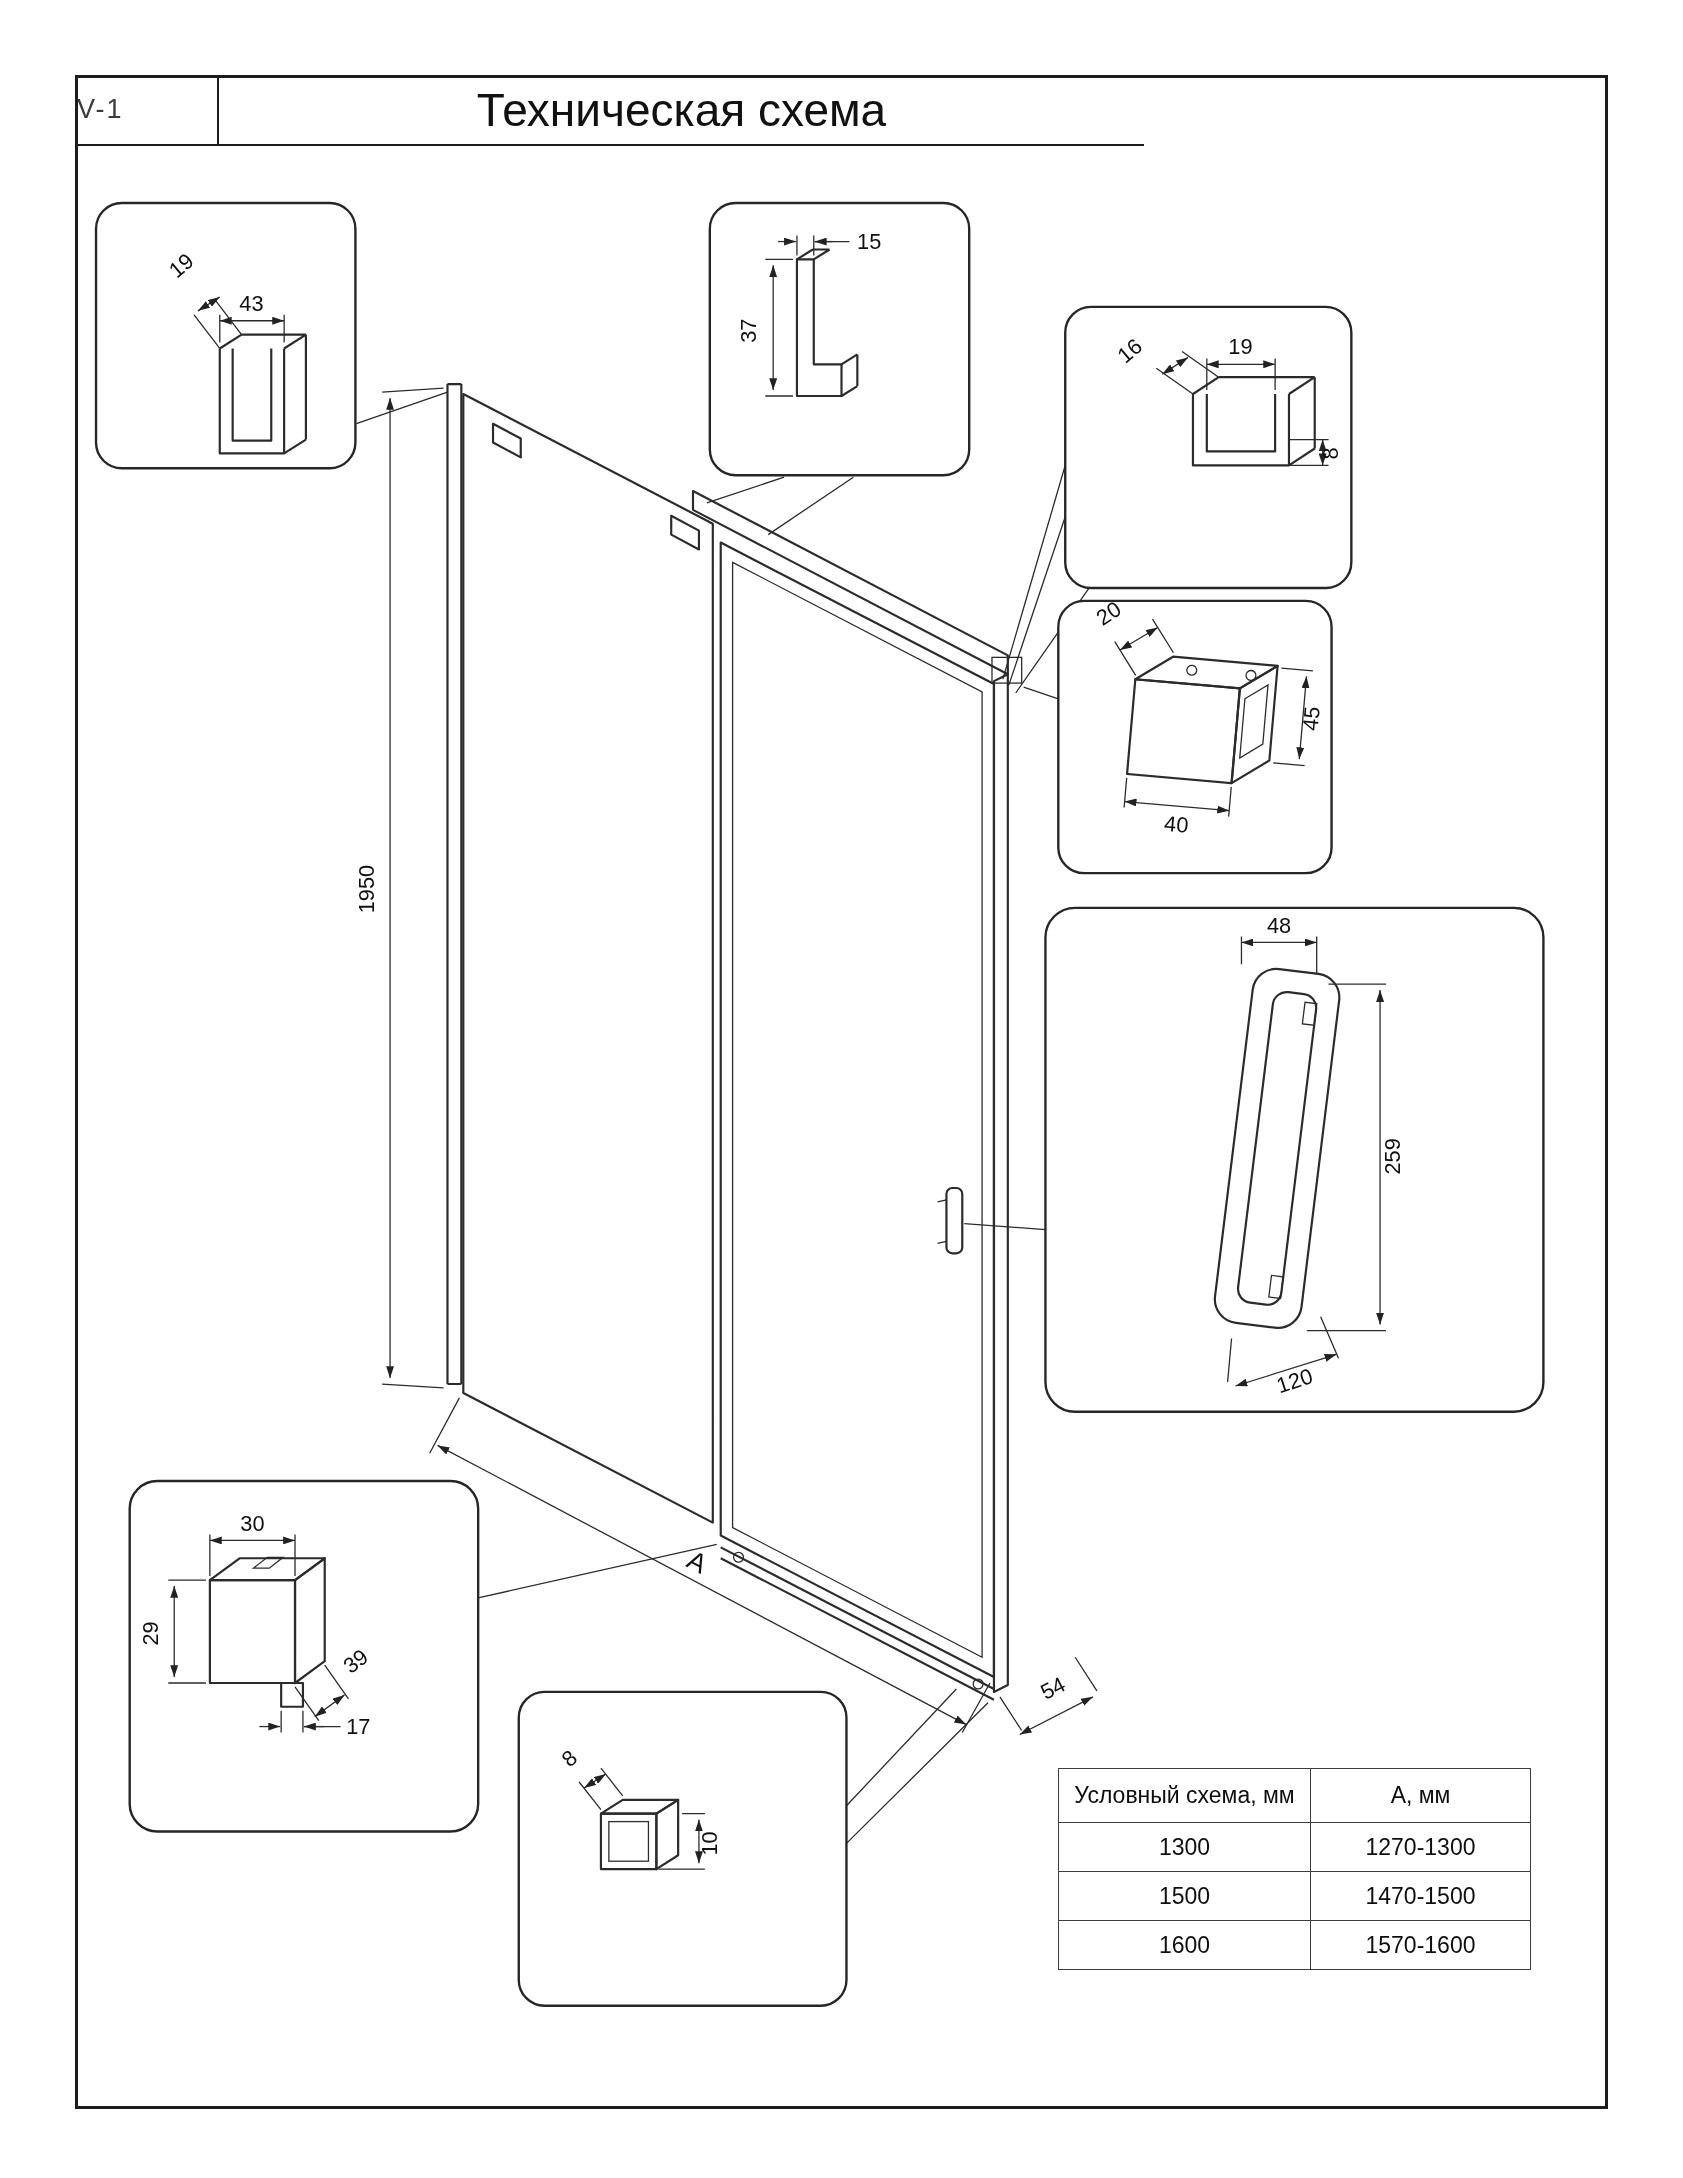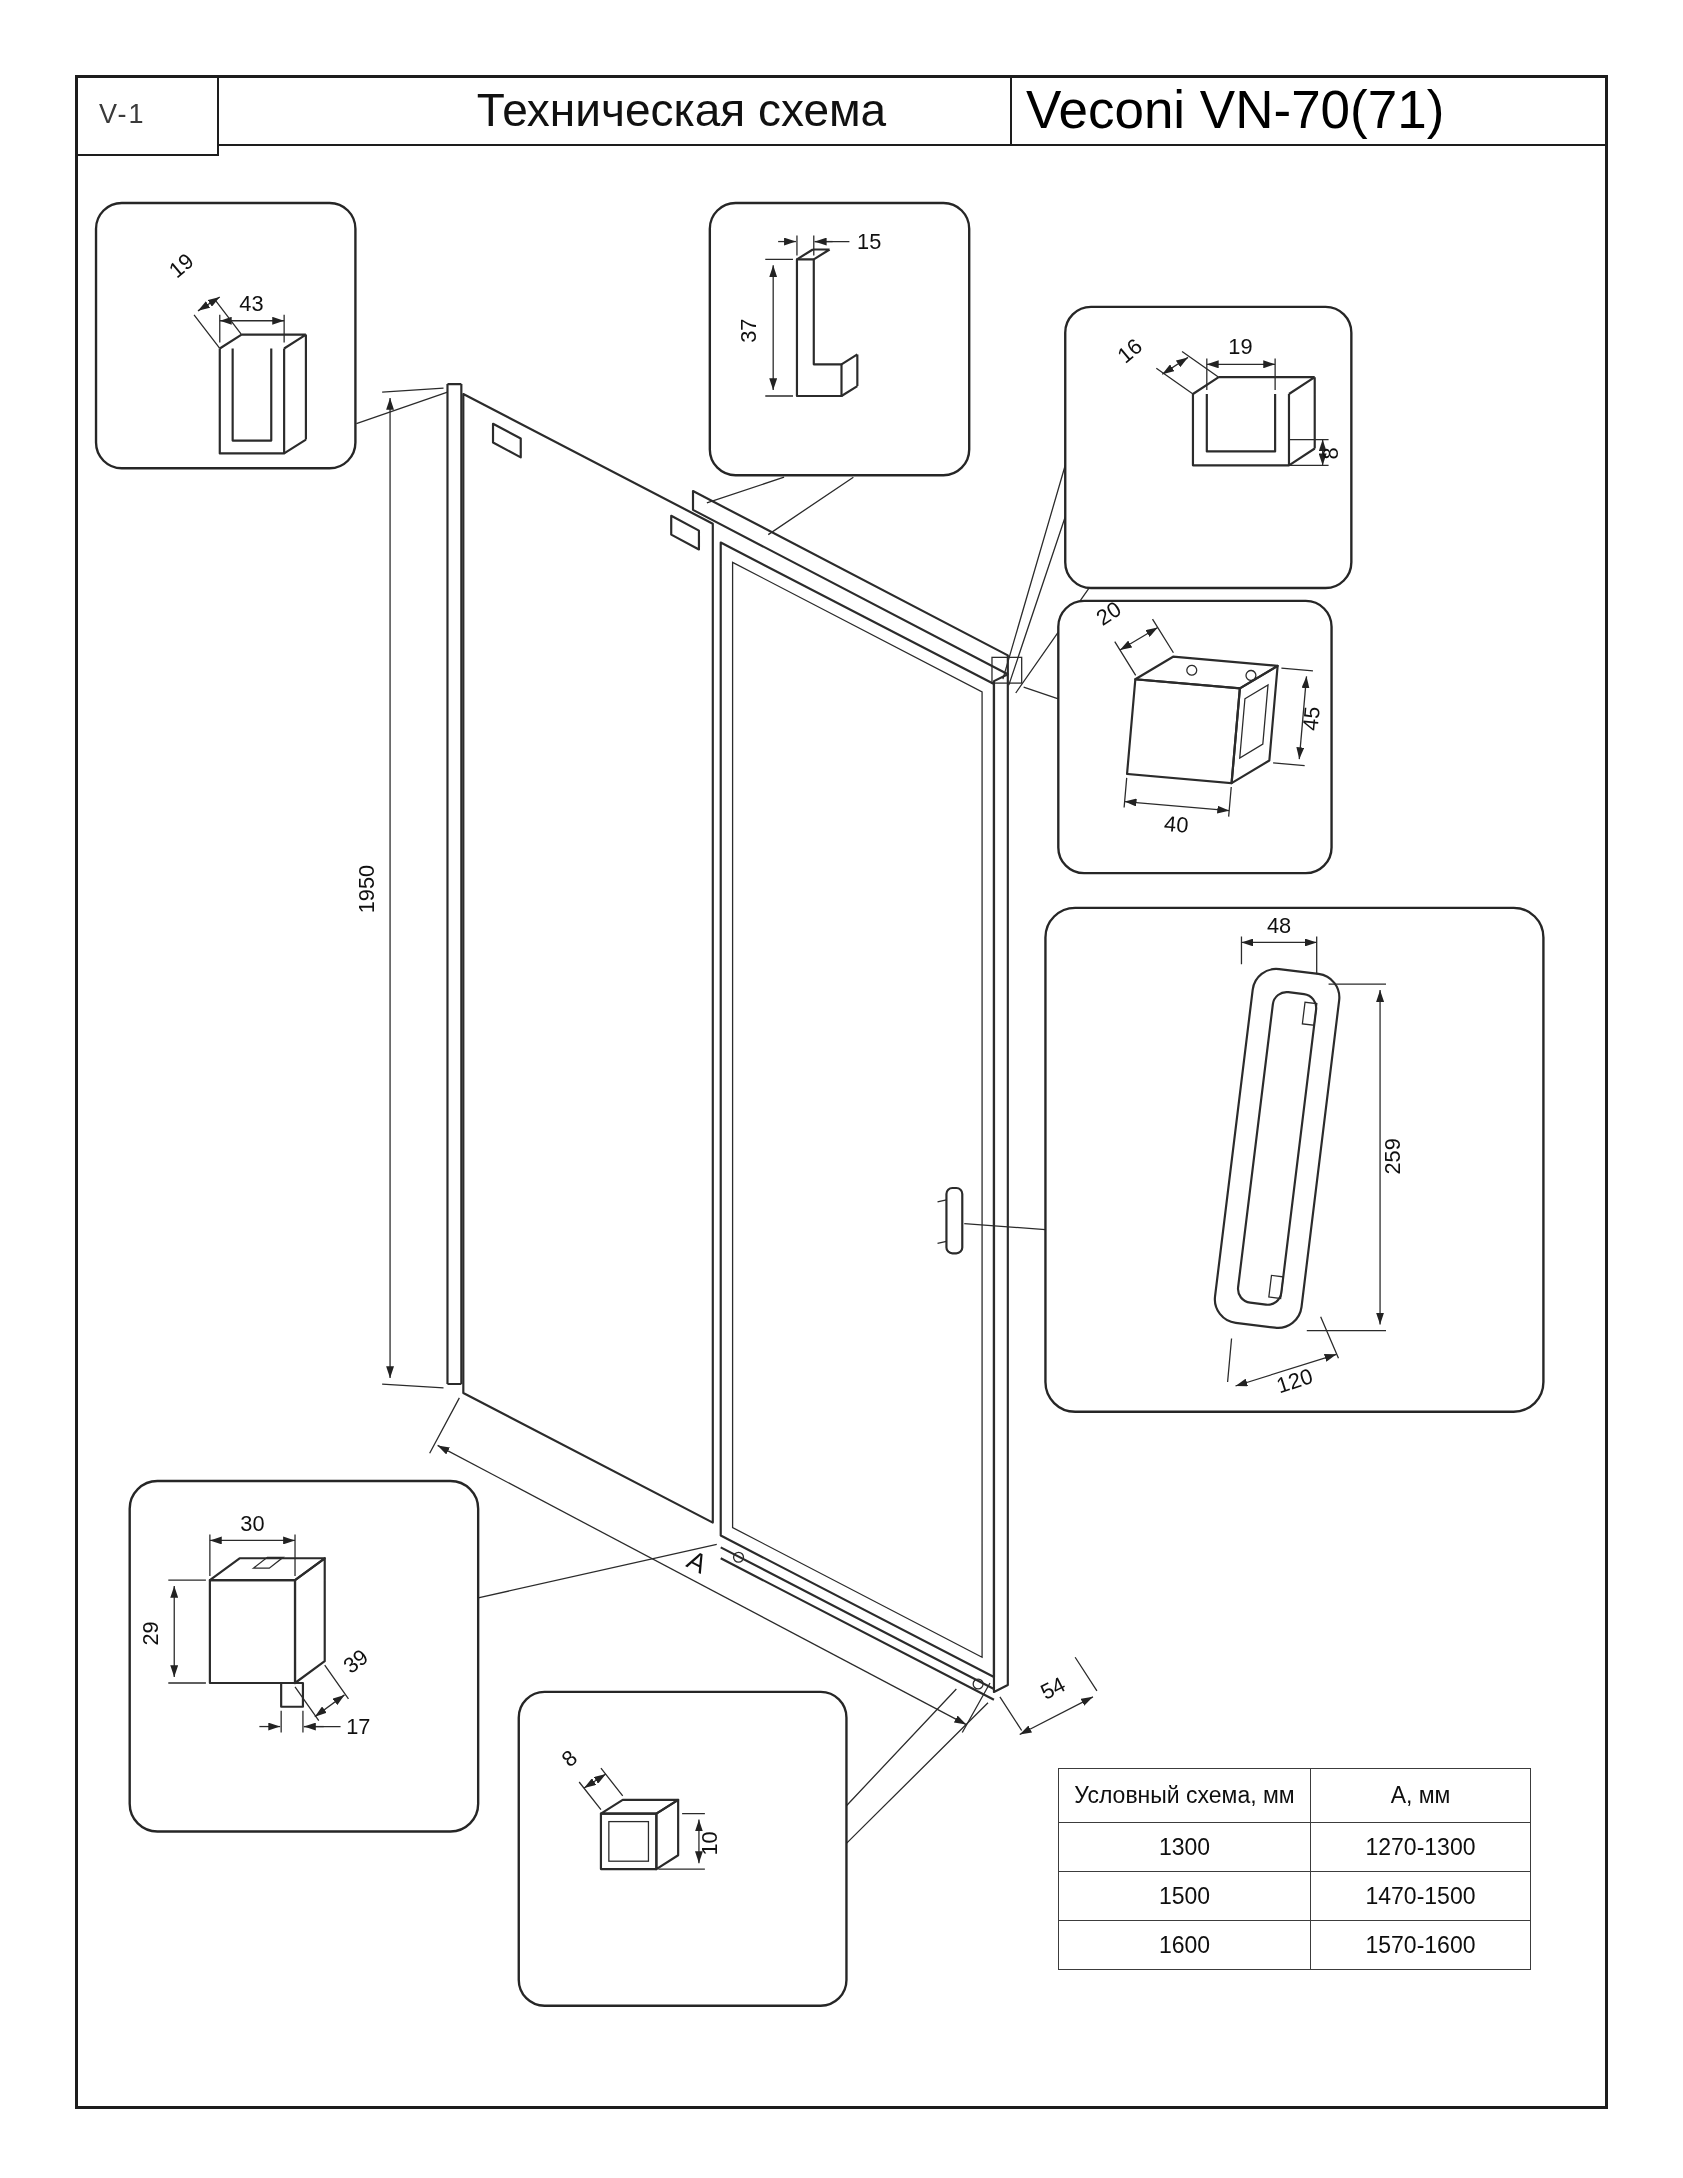--- a/index.html
+++ b/index.html
@@ -1,22 +1,22 @@
 <!DOCTYPE html>
 <html><head>
 <meta charset="utf-8">
 <style>
   html,body { margin:0; padding:0; background:#ffffff; }
   .page { position:relative; width:1683px; height:2178px; background:#fff;
           font-family:"Liberation Sans", sans-serif; color:#1c1c1c; overflow:hidden; }
   .frame { position:absolute; left:75px; top:75px; width:1533px; height:2034px;
            border:3px solid #1d1d1d; box-sizing:border-box; }
-  .hdr-rev { position:absolute; left:75px; top:75px; width:144px; height:81px;
+  .hdr-rev { position:absolute; left:75px; top:75px; width:144px; height:71px;
              box-sizing:border-box; border-right:2px solid #1d1d1d; border-bottom:2px solid #1d1d1d;
-             display:flex; align-items:center; padding-left:24px; font-size:27px; color:#3a3a3a; letter-spacing:2px;}
+             display:flex; align-items:center; padding-left:2px; font-size:27px; color:#3a3a3a; letter-spacing:2px;}
   .hdr-title { position:absolute; left:219px; top:75px; width:925px; height:71px;
              box-sizing:border-box; border-bottom:2px solid #1d1d1d;
              display:flex; align-items:center; justify-content:center; font-size:46px; color:#111; }
   .hdr-model { position:absolute; left:1010px; top:75px; width:598px; height:71px;
              box-sizing:border-box; border-left:2px solid #1d1d1d; border-bottom:2px solid #1d1d1d;
              display:flex; align-items:center; padding-left:14px; font-size:53px; color:#000; }
   svg.diagram { position:absolute; left:0; top:0; }
   .ln   { stroke:#2b2b2b; stroke-width:2.2; fill:none; stroke-linejoin:round; }
   .thin { stroke:#2b2b2b; stroke-width:1.3; fill:none; }
   .dim  { stroke:#2b2b2b; stroke-width:1.3; fill:none; }
@@ -33,21 +33,20 @@
 </head>
 <body>
 
 <div class="page">
   <div class="frame"></div>
 
   <div class="hdr-rev">
     <span>V-1</span>
   </div>
   <div class="hdr-title">Техническая схема</div>
-  <div class="hdr-model">Veconi VN-70(71)</div>
 
   <svg class="diagram" width="1683" height="2178" viewBox="0 0 1700 2200" xmlns="http://www.w3.org/2000/svg">
     <defs>
       <marker id="ae" viewBox="0 0 12 8" markerWidth="12" markerHeight="8" refX="12" refY="4" orient="auto" markerUnits="userSpaceOnUse">
           <path d="M0,0 L12,4 L0,8 Z" fill="#222"></path>
         </marker>
       <marker id="as" viewBox="0 0 12 8" markerWidth="12" markerHeight="8" refX="0" refY="4" orient="auto" markerUnits="userSpaceOnUse">
           <path d="M12,0 L0,4 L12,8 Z" fill="#222"></path>
         </marker>
     </defs>

